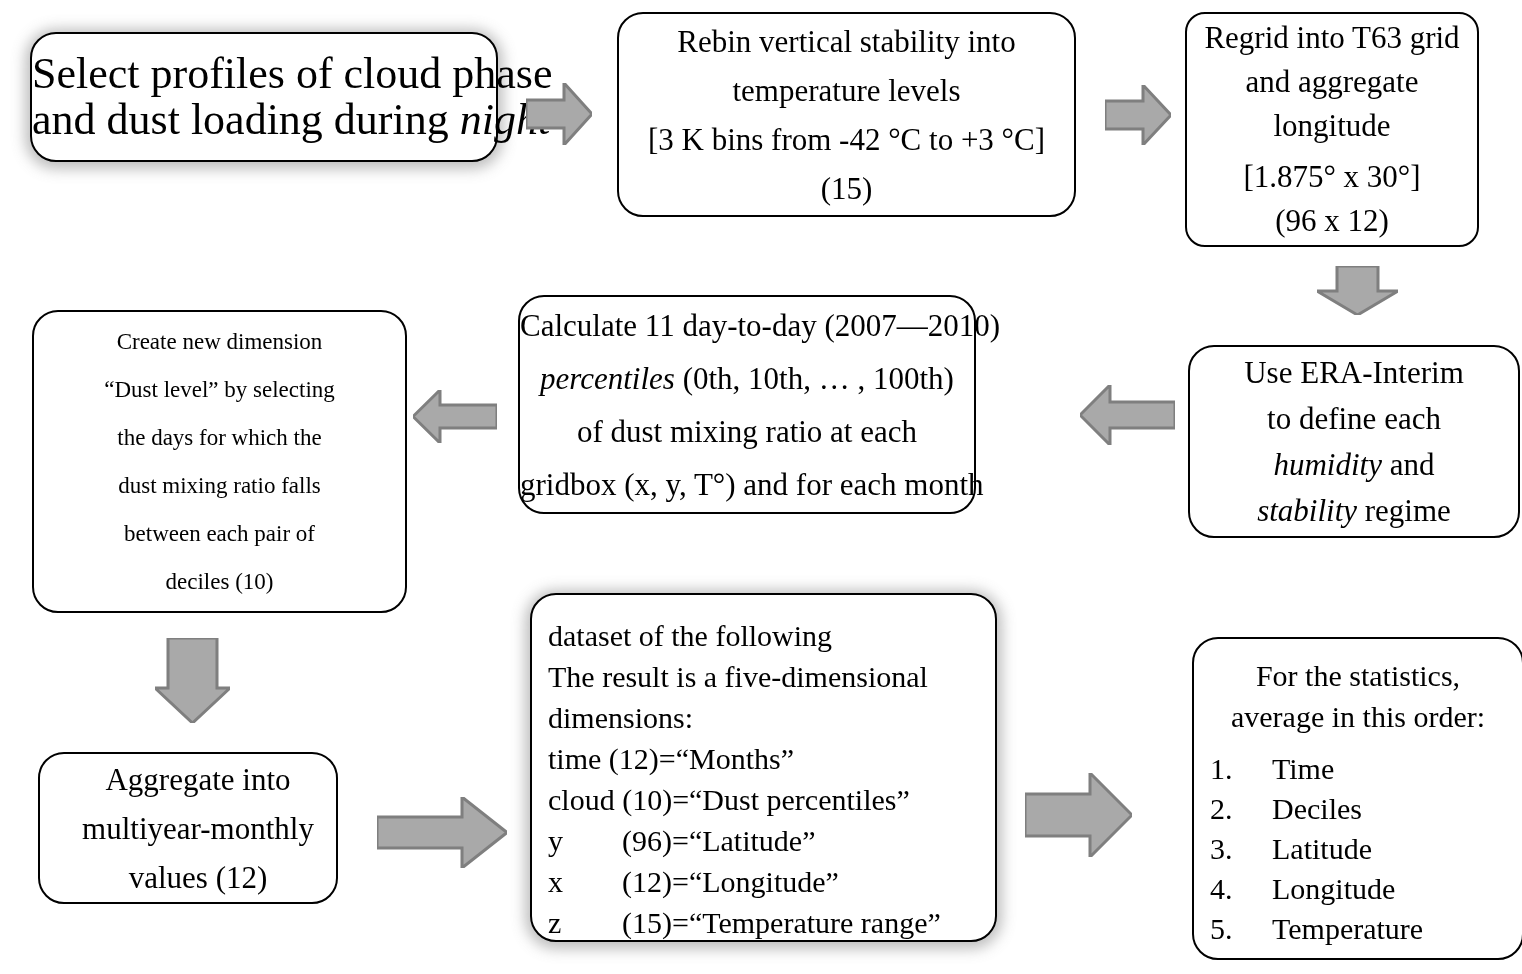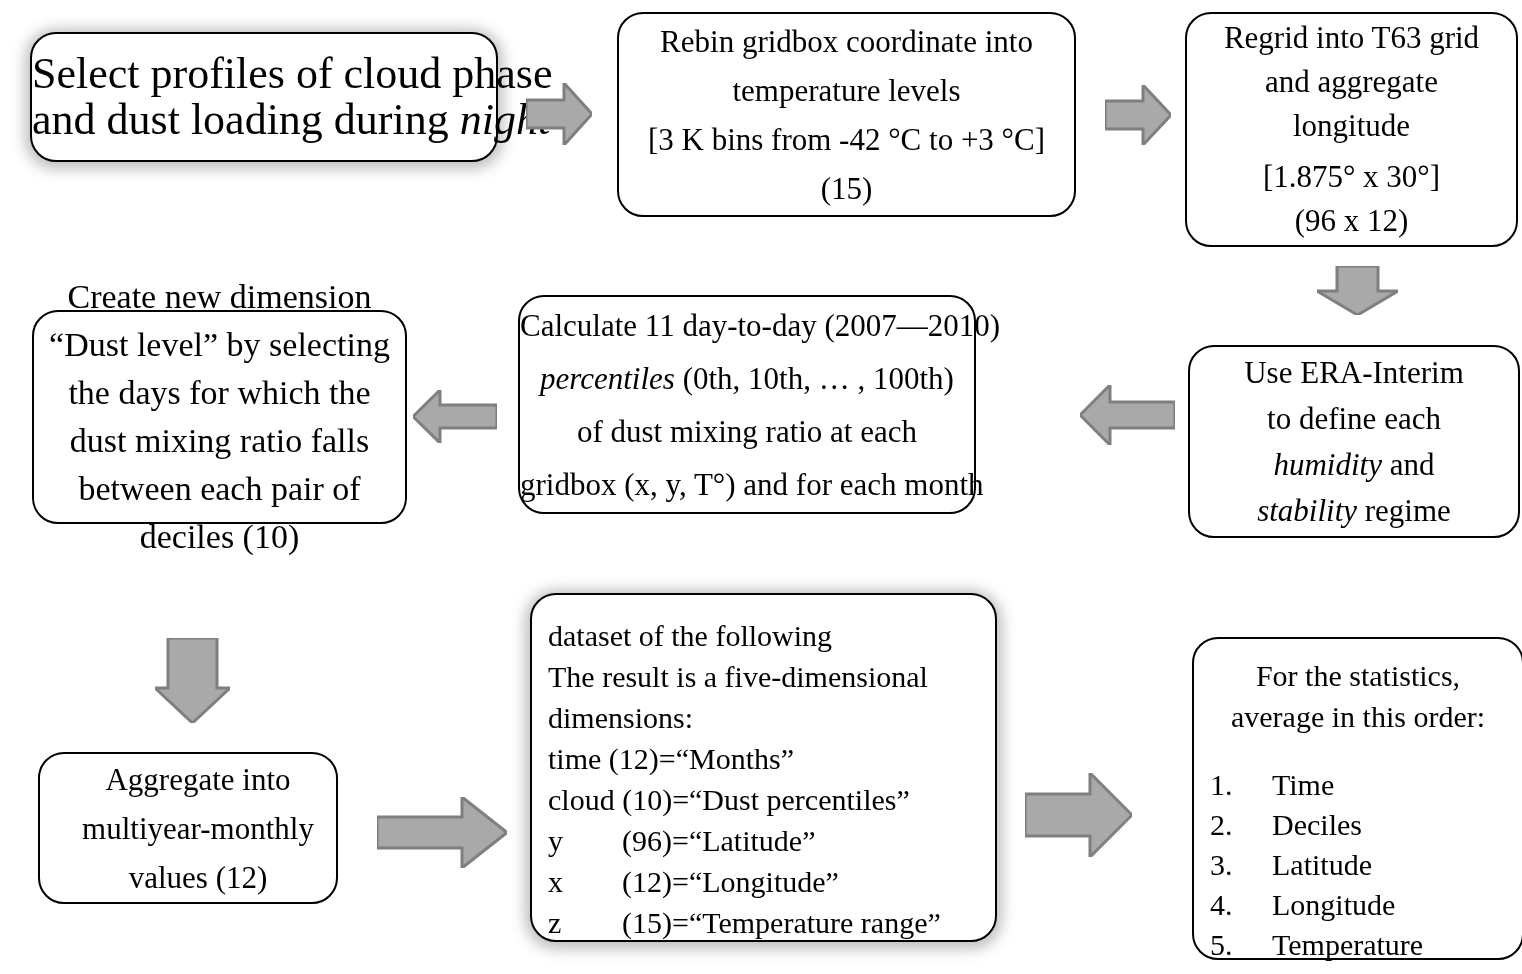--- a/index.html
+++ b/index.html
@@ -29,36 +29,36 @@
   }
   .box.shadowed {
     box-shadow: 0 2px 14px 5px rgba(110,110,110,0.45);
   }
   .bl { white-space: nowrap; }
   em { font-style: italic; }
 
   
   #b1 { left: 30px;  top: 32px;  width: 468px; height: 130px; font-size: 44px; line-height: 46px; }
   #b2 { left: 617px; top: 12px;  width: 459px; height: 205px; font-size: 31px; line-height: 49px; }
-  #b3 { left: 1185px;top: 12px;  width: 333px; height: 235px; font-size: 31px; line-height: 44px; }
+  #b3 { left: 1185px;top: 12px;  width: 294px; height: 235px; font-size: 31px; line-height: 44px; border-radius: 20px; }
   #b3 .gap-above { margin-top: 7px; }
   #b4 { left: 1188px;top: 345px; width: 332px; height: 193px; font-size: 31px; line-height: 46px; }
   #b5 { left: 518px; top: 295px; width: 458px; height: 219px; font-size: 31px; line-height: 53px; }
-  #b6 { left: 32px;  top: 310px; width: 375px; height: 214px; font-size: 34px; line-height: 48px; }
+  #b6 { left: 32px;  top: 310px; width: 375px; height: 303px; font-size: 23px; line-height: 48px; }
   #b7 { left: 38px;  top: 752px; width: 300px; height: 152px; font-size: 31px; line-height: 49px; padding-left: 20px; }
   #b8 { left: 530px; top: 593px; width: 467px; height: 349px; font-size: 30px; line-height: 41px;
         justify-content: flex-start; text-align: left; padding: 20px 8px 0 16px; }
   #b9 { left: 1192px;top: 637px; width: 332px; height: 323px; font-size: 30px; line-height: 41px;
         justify-content: flex-start; padding-top: 16px; }
 
   .dim { white-space: nowrap; }
   .dim-name { display: inline-block; }
   .dim-name.tab { min-width: 74px; }
 
-  #b9 .stats-list { margin-top: 28px; text-align: left; padding-left: 16px; line-height: 40px; }
+  #b9 .stats-list { margin-top: 12px; text-align: left; padding-left: 16px; line-height: 40px; }
   .stat { white-space: nowrap; }
   .stat-num { display: inline-block; width: 62px; }
 
   
   .arrow { position: absolute; display: block; }
   .arrow polygon {
     fill: #a9a9a9;
     stroke: #7f7f7f;
     stroke-width: 3;
     stroke-linejoin: miter;
@@ -76,21 +76,21 @@
 <body>
 
 <div id="canvas">
 
   <div class="box shadowed" id="b1">
     <div class="bl">Select profiles of cloud phase</div>
     <div class="bl"><span>and dust loading during </span><em>night</em></div>
   </div>
 
   <div class="box" id="b2">
-    <div class="bl">Rebin gridbox coordinate into</div>
+    <div class="bl">Rebin vertical stability into</div>
     <div class="bl">temperature levels</div>
     <div class="bl">[3 K bins from -42 °C to +3 °C]</div>
     <div class="bl">(15)</div>
   </div>
 
   <div class="box" id="b3">
     <div class="bl">Regrid into T63 grid</div>
     <div class="bl">and aggregate</div>
     <div class="bl">longitude</div>
     <div class="bl gap-above">[1.875° x 30°]</div>

